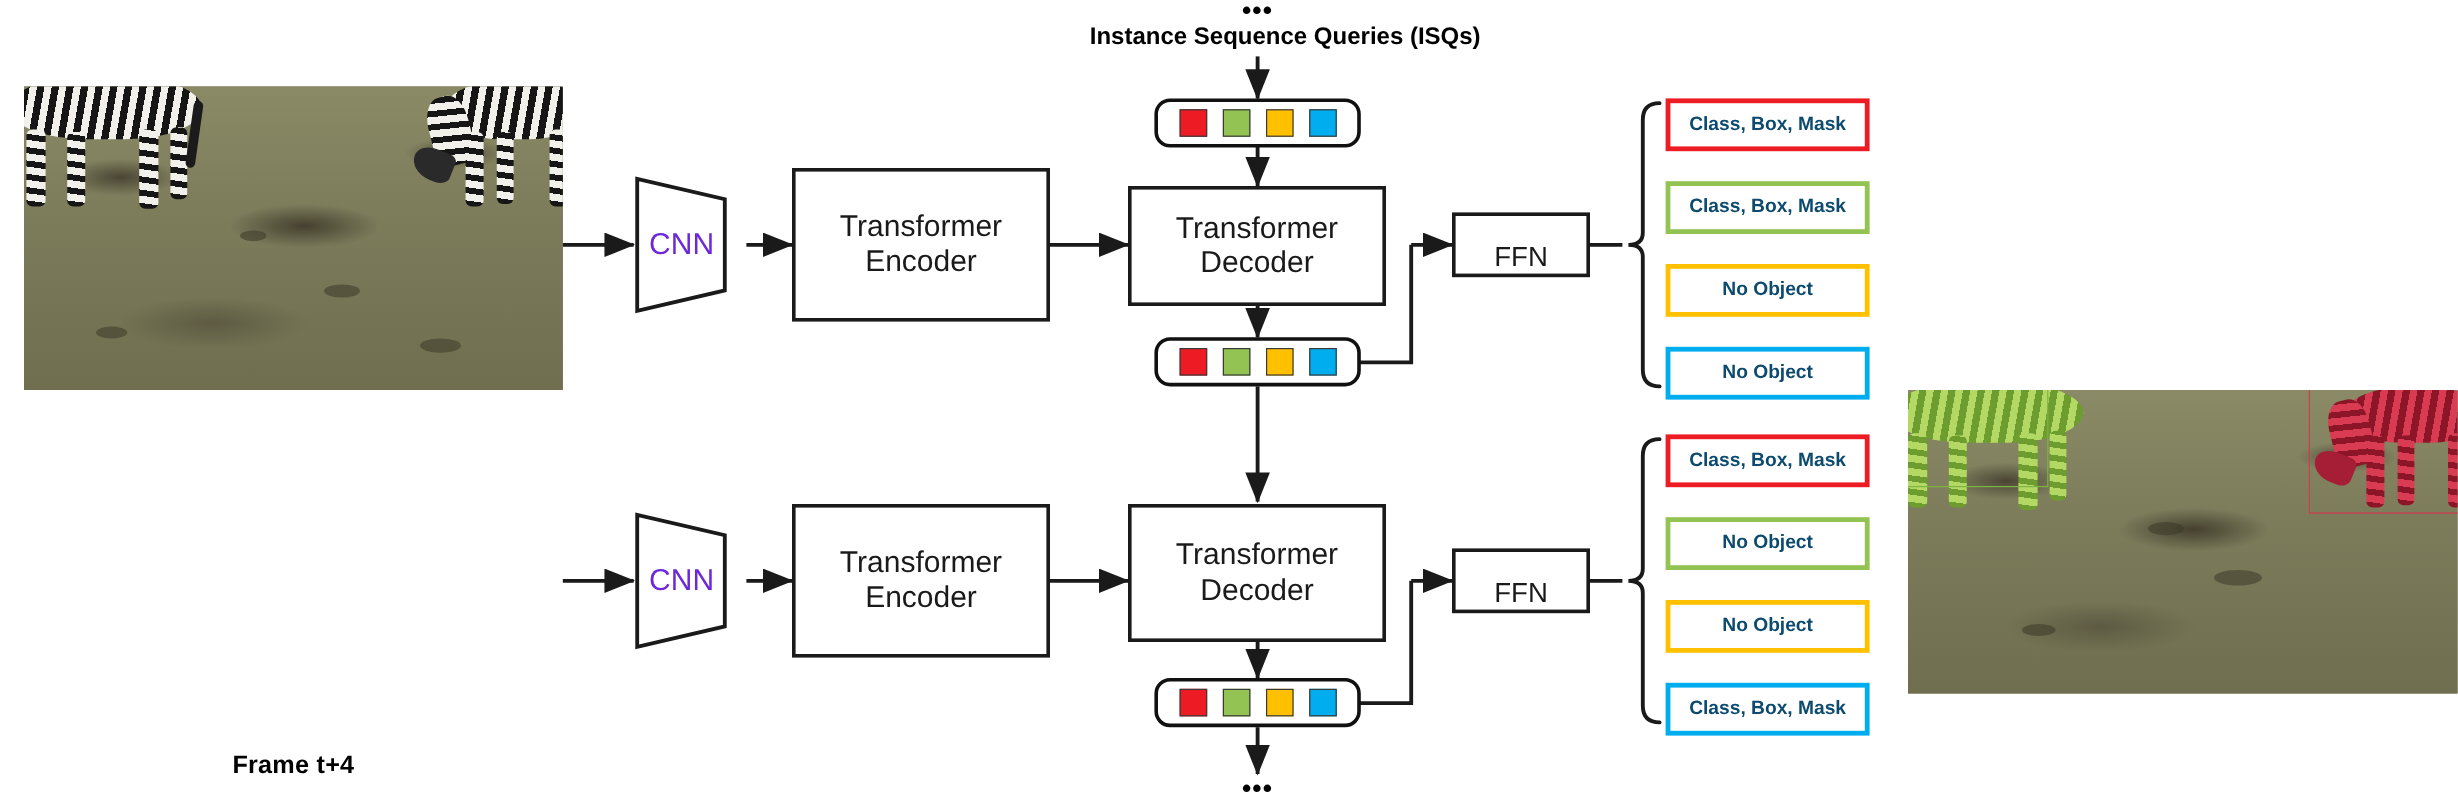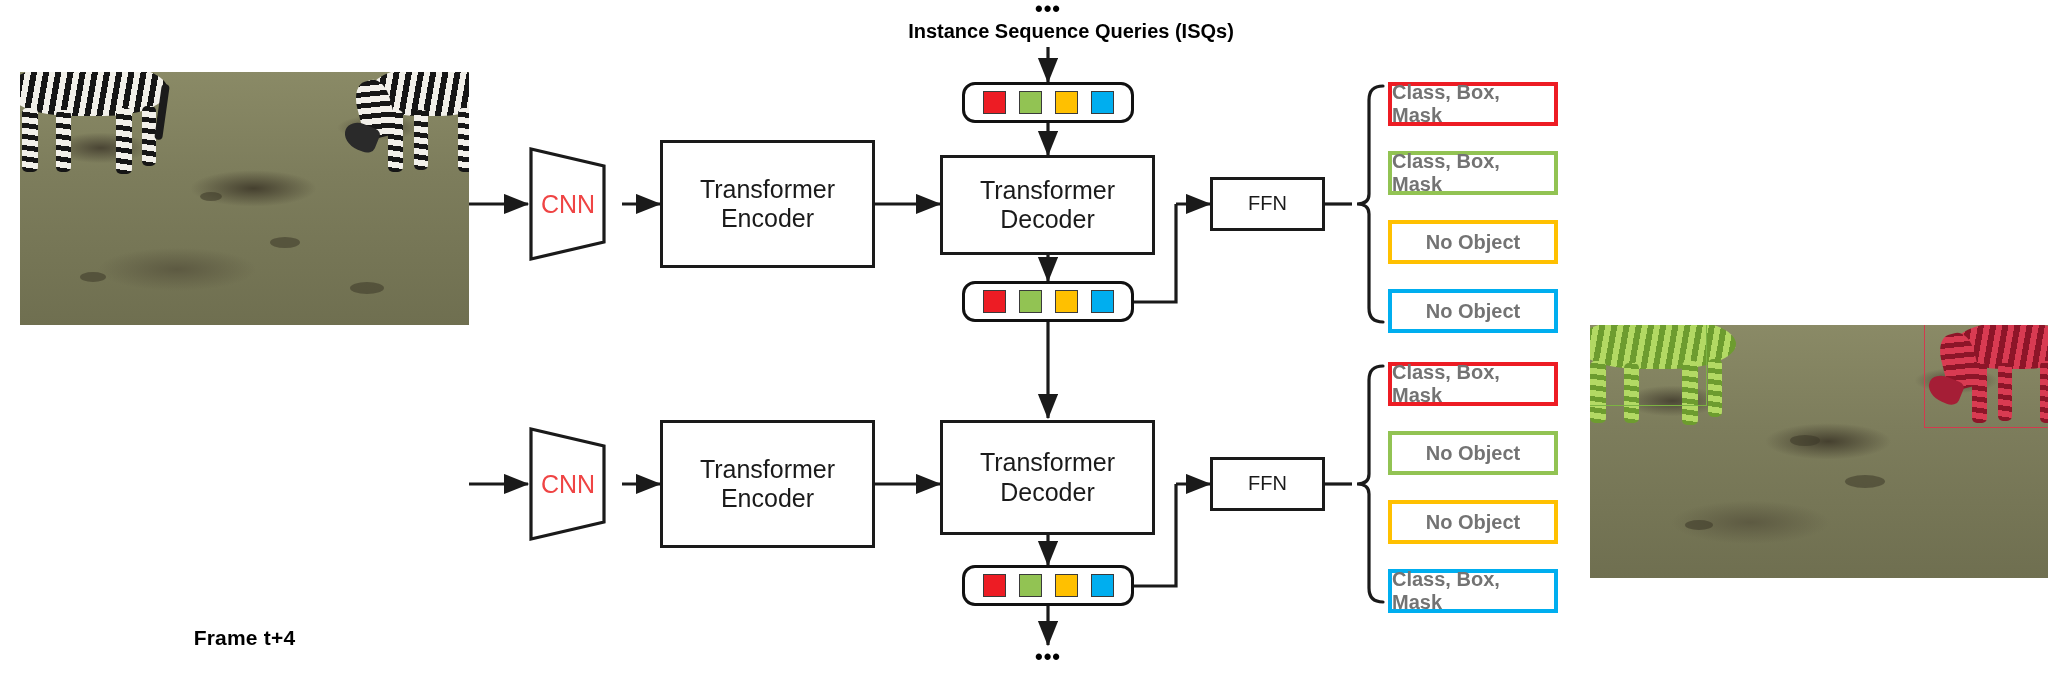--- a/index.html
+++ b/index.html
@@ -32,31 +32,31 @@
   .mask-red-v{background-image:repeating-linear-gradient(8deg,#8d1528 0 5px,#d93b52 5px 11px);}
   .mask-green{background-image:repeating-linear-gradient(100deg,#6d9c2f 0 6px,#b3d964 6px 12px);}
   .mask-green-v{background-image:repeating-linear-gradient(8deg,#6d9c2f 0 5px,#b3d964 5px 11px);}
 
   .bbox{position:absolute;box-sizing:border-box;}
 
   
   .block{box-sizing:border-box;border:3px solid #1a1a1a;background:#fff;
          display:flex;align-items:center;justify-content:center;text-align:center;
          font-size:25px;line-height:1.18;color:#1a1a1a;}
-  .block.small{font-size:20px;}
-  .cnn{display:flex;align-items:center;justify-content:center;font-size:25px;color:#ef4444;}
+  .block.small{font-size:23px;align-items:flex-end;}
+  .cnn{display:flex;align-items:center;justify-content:center;font-size:25px;color:#6d28d9;}
 
   
   .qbox{box-sizing:border-box;border:3px solid #111;border-radius:13px;background:#fff;
         display:flex;align-items:center;justify-content:center;gap:13px;}
   .qsq{width:23px;height:23px;box-sizing:border-box;border:1.5px solid #3a3a3a;}
 
   
   .pred{box-sizing:border-box;background:#fff;display:flex;align-items:center;justify-content:center;
-        font-weight:bold;font-size:20px;color:#737373;}
+        font-weight:bold;font-size:16px;color:#0c4a6e;}
 
   svg.lines{position:absolute;left:0;top:0;width:2048px;height:675px;pointer-events:none;}
 </style>
 </head>
 <body>
 
 <svg class="lines">
   <defs>
     <marker id="ah" markerWidth="9" markerHeight="9" refX="7.6" refY="3.2" orient="auto" markerUnits="strokeWidth">
       <path d="M0,0 L8,3.2 L0,6.4 z" fill="#1a1a1a"></path>

